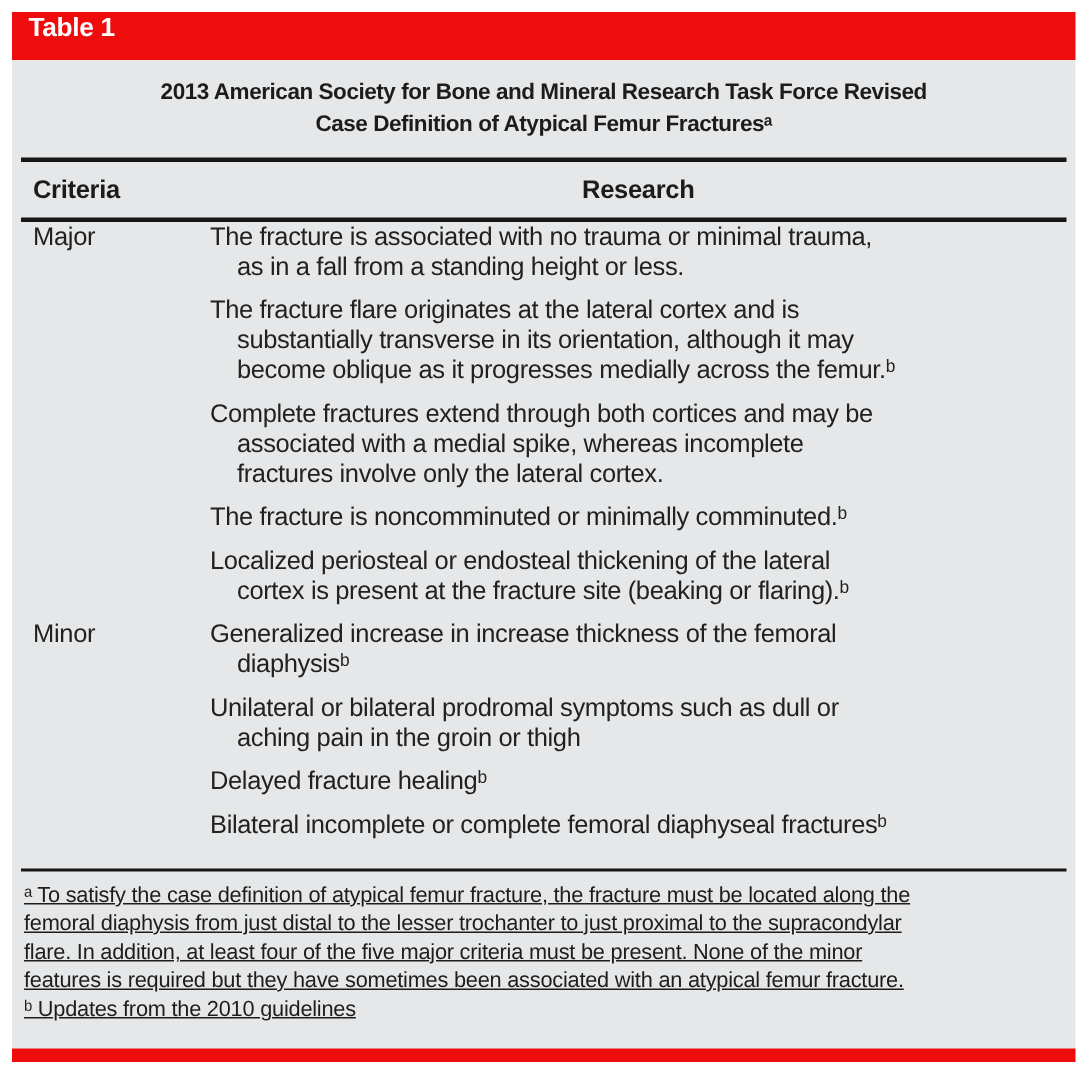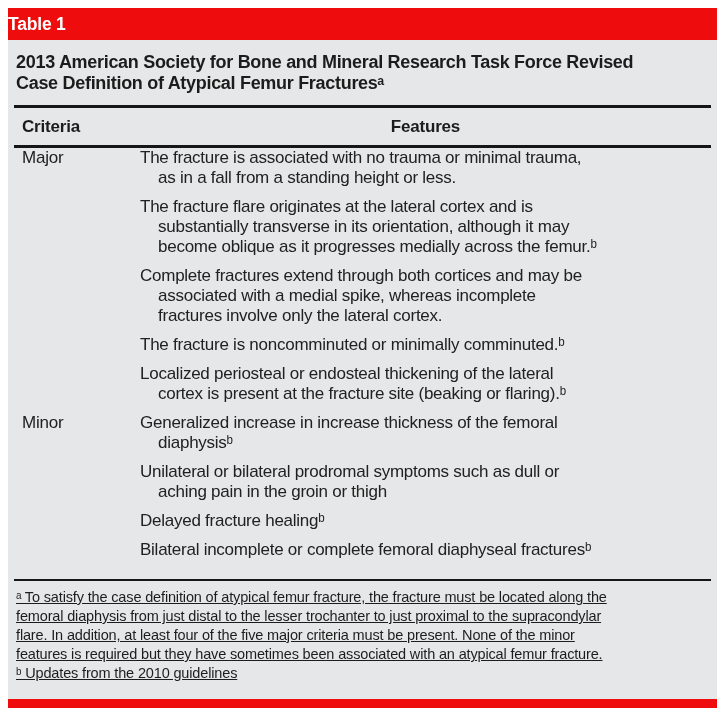--- a/index.html
+++ b/index.html
@@ -7,28 +7,28 @@
     width:726px; height:714px; overflow:hidden;
     font-family:"Liberation Sans","DejaVu Sans",sans-serif;
     -webkit-font-smoothing:antialiased;
   }
   .page { position:relative; width:726px; height:714px; background:#ffffff; }
   .tablefig { position:absolute; left:8px; top:8px; width:709px; }
 
   .head-bar {
     height:32px; background:#ee0c0c; color:#ffffff;
     font-weight:bold; font-size:17.5px; letter-spacing:-0.2px;
-    display:flex; align-items:center; box-sizing:border-box;
+    display:flex; padding-left:11px; box-sizing:border-box;
   }
 
   .body-bg { background:#e6e7e8; padding:8px 6px 0 6px; box-sizing:border-box; }
 
   .title {
-    font-weight:bold; font-size:18px; line-height:20.5px; letter-spacing:-0.3px;
-    color:#1c1c1c; white-space:pre-line; padding:4px 2px 12px 2px;
+    font-weight:bold; font-size:15px; line-height:20.5px; letter-spacing:-0.3px;
+    color:#1c1c1c; white-space:pre-line; padding:4px 2px 12px 2px;text-align:center;
   }
 
   .rule { height:3px; background:#161616; }
   .rule-thin { height:2px; background:#161616; margin-top:8px; }
 
   .colhead { position:relative; height:37px; }
   .colhead .col-criteria {
     position:absolute; left:8px; top:9px;
     font-weight:bold; font-size:17px; letter-spacing:-0.2px; color:#1c1c1c;
   }
@@ -68,21 +68,21 @@
 
     <div class="body-bg">
 
       <div class="title">2013 American Society for Bone and Mineral Research Task Force Revised
 Case Definition of Atypical Femur Fracturesᵃ</div>
 
       <div class="rule"></div>
 
       <div class="colhead">
         <span class="col-criteria">Criteria</span>
-        <span class="col-features">Features</span>
+        <span class="col-features">Research</span>
       </div>
 
       <div class="rule"></div>
 
       <div class="rows">
 
         <div class="grouprow">
           <div class="c1">Major</div>
           <div class="c2">
             <div class="feature-item">The fracture is associated with no trauma or minimal trauma,

